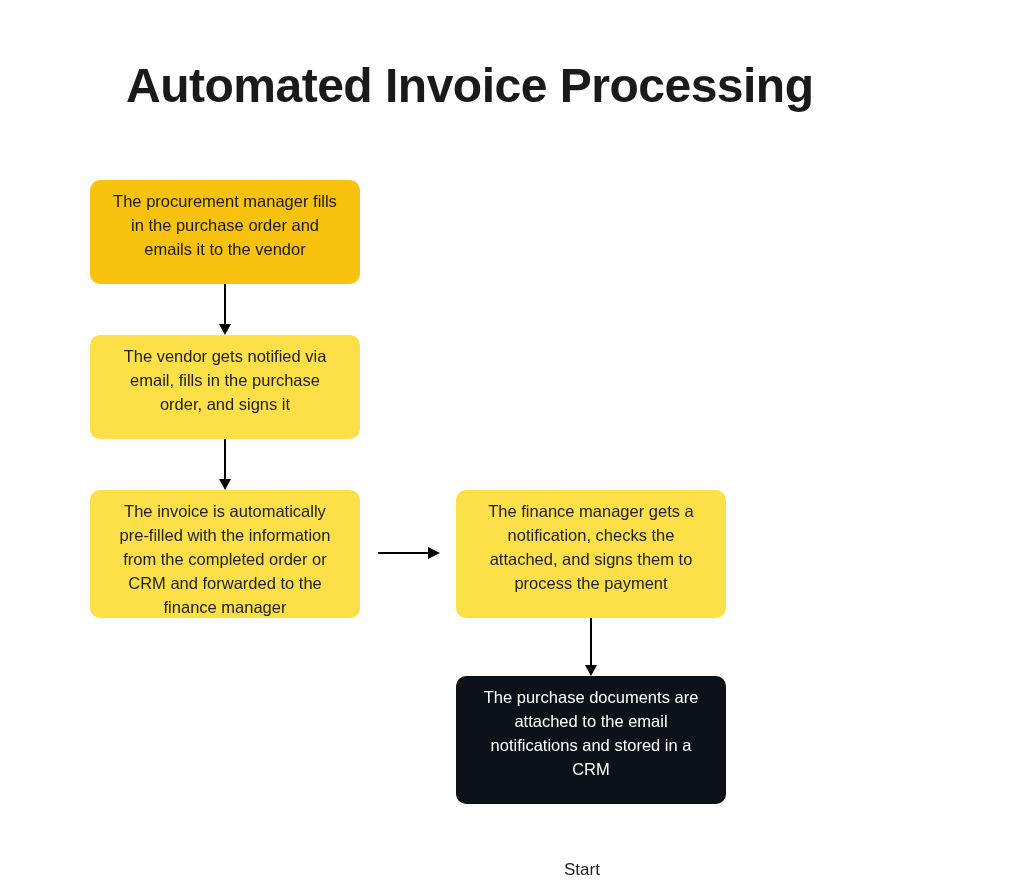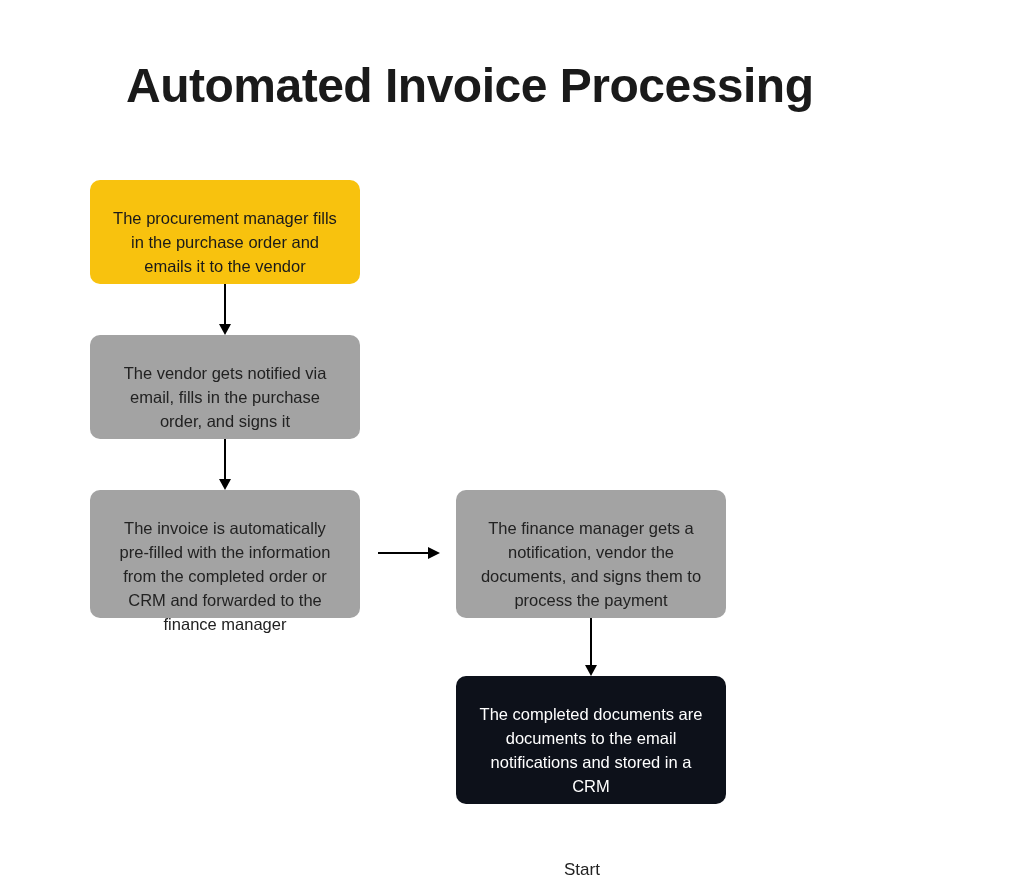--- a/index.html
+++ b/index.html
@@ -37,32 +37,32 @@
       left: 200px;
     }
     .label-finish {
       top: 820px;
       left: 564px;
     }
     .node {
       position: absolute;
       width: 270px;
       border-radius: 10px;
-      padding: 27px 20px;
+      padding: 10px 20px;
       text-align: center;
       font-size: 16.5px;
       line-height: 1.45;
       color: #1a1a1a;
     }
     .node-yellow {
       background: #f8c20e;
       color: #1a1a1a;
     }
     .node-gray {
-      background: #a3a3a3;
+      background: #fde047;
       color: #222;
     }
     .node-dark {
       background: #0d111a;
       color: #ffffff;
     }
     .node-1 {
       top: 180px;
       left: 90px;
       height: 104px;
@@ -137,24 +137,24 @@
 
 <div class="node node-gray node-3">The invoice is automatically pre-filled with the information from the completed order or CRM and forwarded to the finance manager</div>
 
 <div class="arrow arrow-3">
   <svg width="62" height="14" viewBox="0 0 62 14">
     <line x1="0" y1="7" x2="52" y2="7" stroke="#000" stroke-width="2"></line>
     <polygon points="62,7 50,1 50,13" fill="#000"></polygon>
   </svg>
 </div>
 
-<div class="node node-gray node-4">The finance manager gets a notification, vendor the documents, and signs them to process the payment</div>
+<div class="node node-gray node-4">The finance manager gets a notification, checks the attached, and signs them to process the payment</div>
 
 <div class="arrow arrow-4">
   <svg width="14" height="58" viewBox="0 0 14 58">
     <line x1="7" y1="0" x2="7" y2="49" stroke="#000" stroke-width="2"></line>
     <polygon points="7,58 1,47 13,47" fill="#000"></polygon>
   </svg>
 </div>
 
-<div class="node node-dark node-5">The completed documents are documents to the email notifications and stored in a CRM</div>
+<div class="node node-dark node-5">The purchase documents are attached to the email notifications and stored in a CRM</div>
 
 <div class="label label-finish">Start</div>
 
 </body></html>

